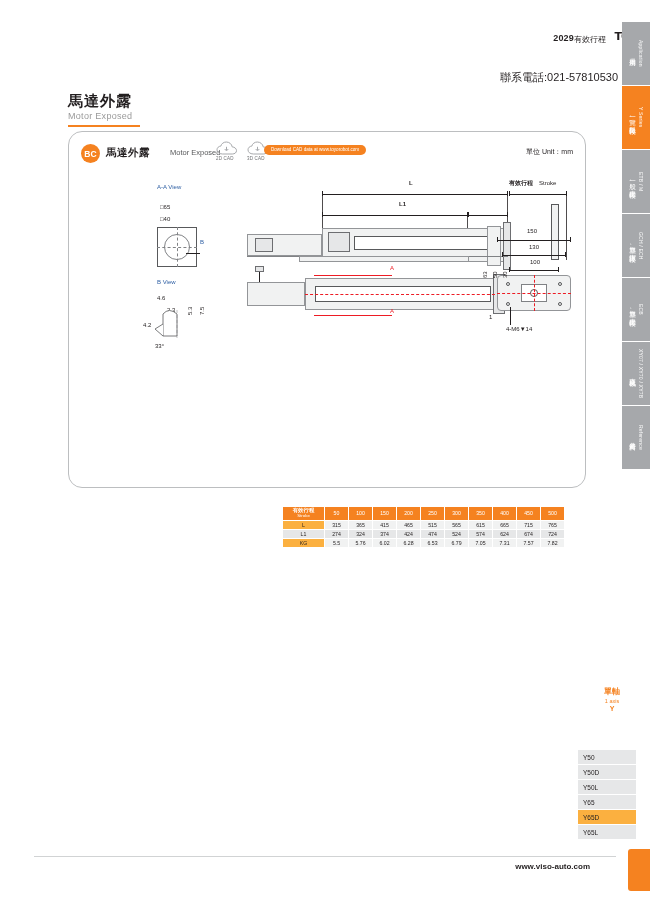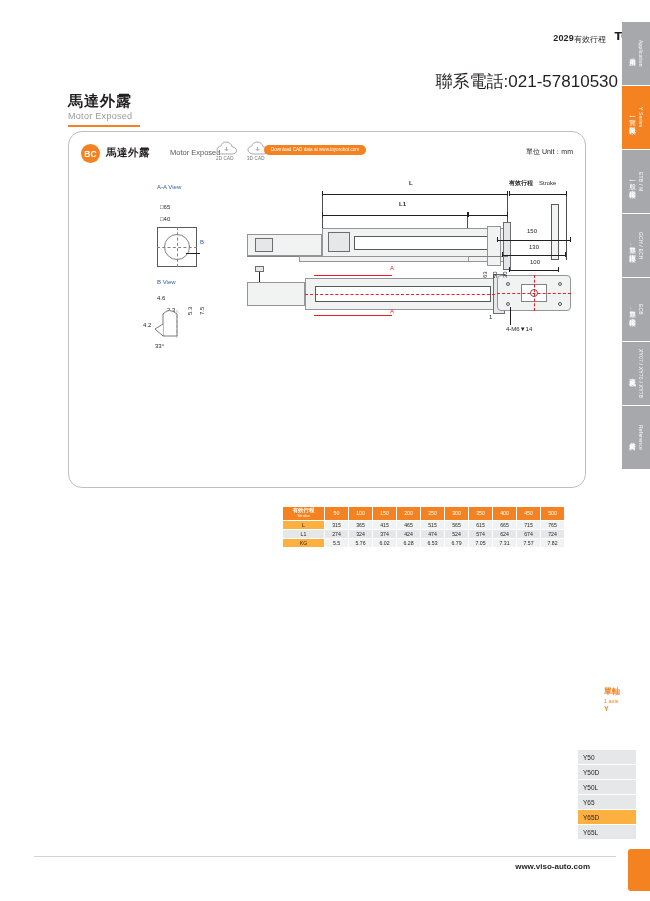--- a/index.html
+++ b/index.html
@@ -24,21 +24,21 @@
     position:absolute; right:44px; top:34px;
     font-size:8px; color:#231f20;
   }
   .hdr-logo {
     position:absolute; right:6px; top:30px;
     font-size:11px; font-weight:bold; letter-spacing:-1px;
     color:#231f20; font-family:"DejaVu Sans", sans-serif;
   }
   .phone {
     position:absolute; right:32px; top:70px;
-    font-size:17px; color:#231f20;padding-left:28px;
+    font-size:11px; color:#231f20;padding-left:28px;
   }
 
   
   .sidetabs {
     position:absolute; right:0; top:22px; width:28px;
   }
   .sidetab {
     width:28px; height:63px;
     background:#a6a8ab;
     color:#ffffff;
@@ -169,21 +169,21 @@
   .tbl td.rowhead, .tbl th.rowhead {
     width:42px; background:#f58220; color:#fff; text-align:center;
   }
   .tbl td.rowlbl { background:#fbb040; color:#231f20; width:42px; }
   .tbl tr.alt td { background:#e6e7e8; }
   .rowhead-cn { font-size:5.4px; font-weight:bold; display:block; line-height:1.1; }
   .rowhead-en { font-size:4.4px; display:block; line-height:1.1; }
 
   
   .axis-title {
-    position:absolute; right:30px; top:680px; text-align:left;
+    position:absolute; right:30px; top:680px; text-align:center;
   }
   .axis-title .cn { font-size:8px; font-weight:bold; color:#f58220; }
   .axis-title .en { font-size:5.5px; color:#f58220; display:block; line-height:1.2; }
   .axis-title .y  { font-size:7px; color:#f58220; display:block; font-weight:bold; }
 
   .axis-list { position:absolute; right:14px; top:750px; width:58px; }
   .axis-item {
     height:15px; line-height:15px;
     border-bottom:1px solid #ffffff;
     background:#e6e7e8;

